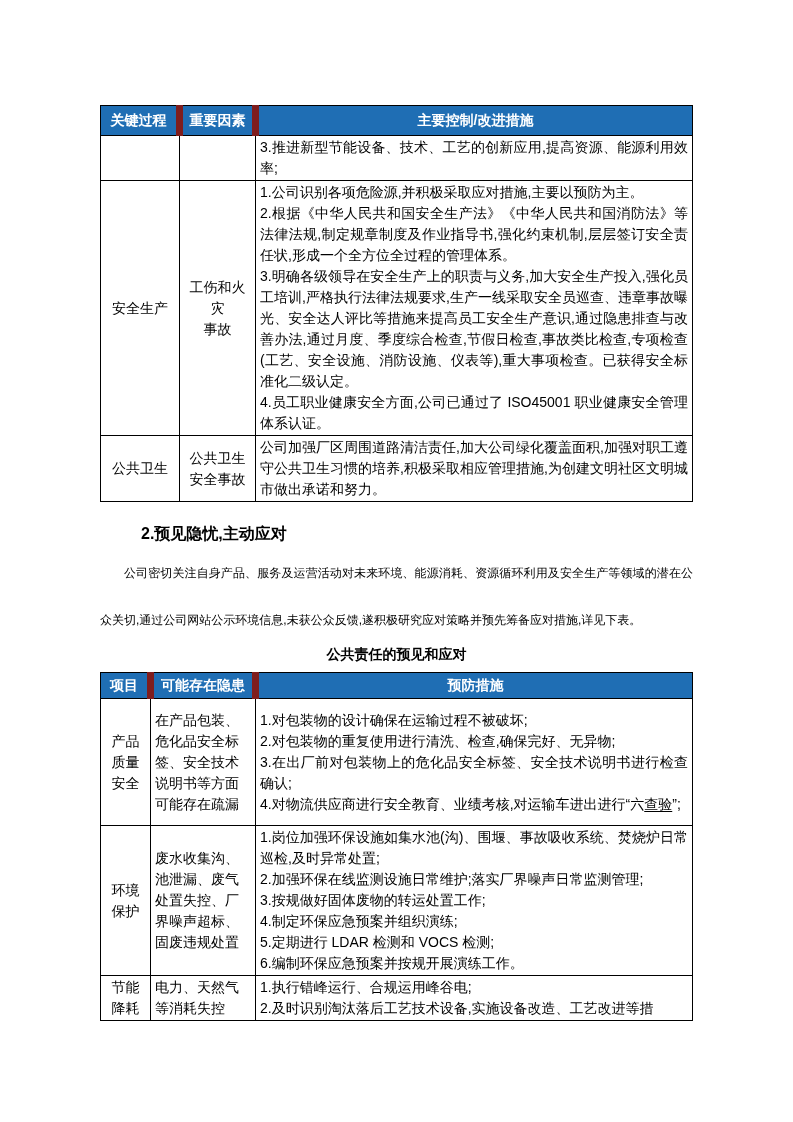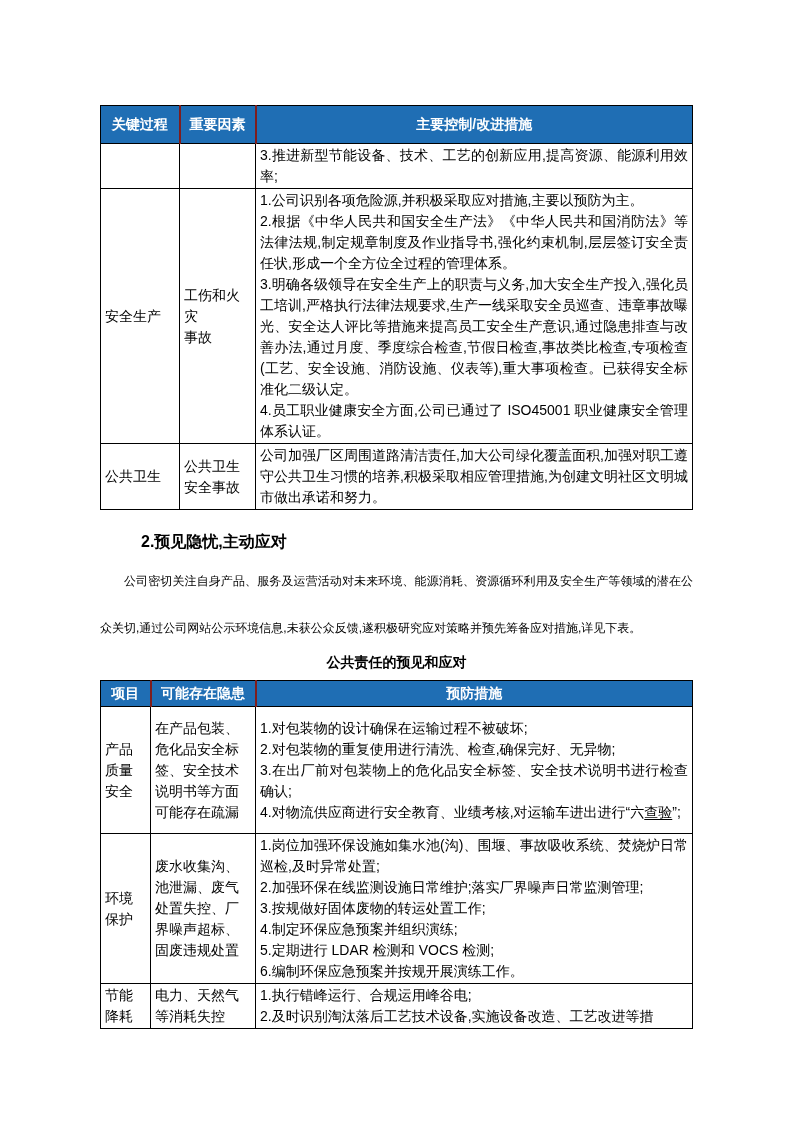--- a/index.html
+++ b/index.html
@@ -13,23 +13,23 @@
   body{width:793px;height:1122px;background:var(--page-bg);
        font-family:"Liberation Sans","DejaVu Sans",sans-serif;color:var(--text);}
   .page{position:relative;width:793px;height:1122px;overflow:hidden;}
   .content{position:absolute;left:100px;top:0;width:593px;}
 
   table.tbl{width:593px;border-collapse:collapse;table-layout:fixed;}
   table.tbl td,table.tbl th{border:1px solid var(--border);vertical-align:middle;
        font-size:14px;line-height:21px;padding:1px 4px;}
   table.tbl th{background:var(--header-bg);color:var(--header-text);
        font-weight:bold;text-align:center;padding:2px 2px;}
-  table.tbl th + th{border-left:2px solid #7f1d1d;}
+  table.tbl th + th{border-left:7px solid #7f1d1d;}
   .t1{margin-top:105px;}
-  .c-center{}
+  .c-center{text-align:center;}
   .c-left{text-align:justify;vertical-align:middle;}
   .pl{white-space:pre-line;}
   .measure{text-align:justify;}
   .u{text-decoration:underline;text-underline-offset:2px;margin-top:24px;}
 
   .sec-heading{font-size:16px;font-weight:bold;margin:22px 0 0 41px;}
   .sec-para{font-size:12px;line-height:47px;text-align:justify;
             text-indent:2em;margin-top:5px;}
   .tbl-title{font-size:14px;font-weight:bold;text-align:center;margin:2px 0 8px 0;}
 
@@ -44,21 +44,21 @@
 <div class="page">
   <div class="content">
 
     <table class="tbl t1">
       <colgroup>
         <col class="col-process">
           <col class="col-factor">
           <col>
       </colgroup>
       <thead>
-        <tr style="height:38px">
+        <tr style="height:30px">
           <th>关键过程</th>
           <th>重要因素</th>
           <th>主要控制/改进措施</th>
         </tr>
       </thead>
       <tbody>
         <tr style="height:45px">
           <td class="c-center"></td>
           <td class="c-center"></td>
           <td class="c-left">

